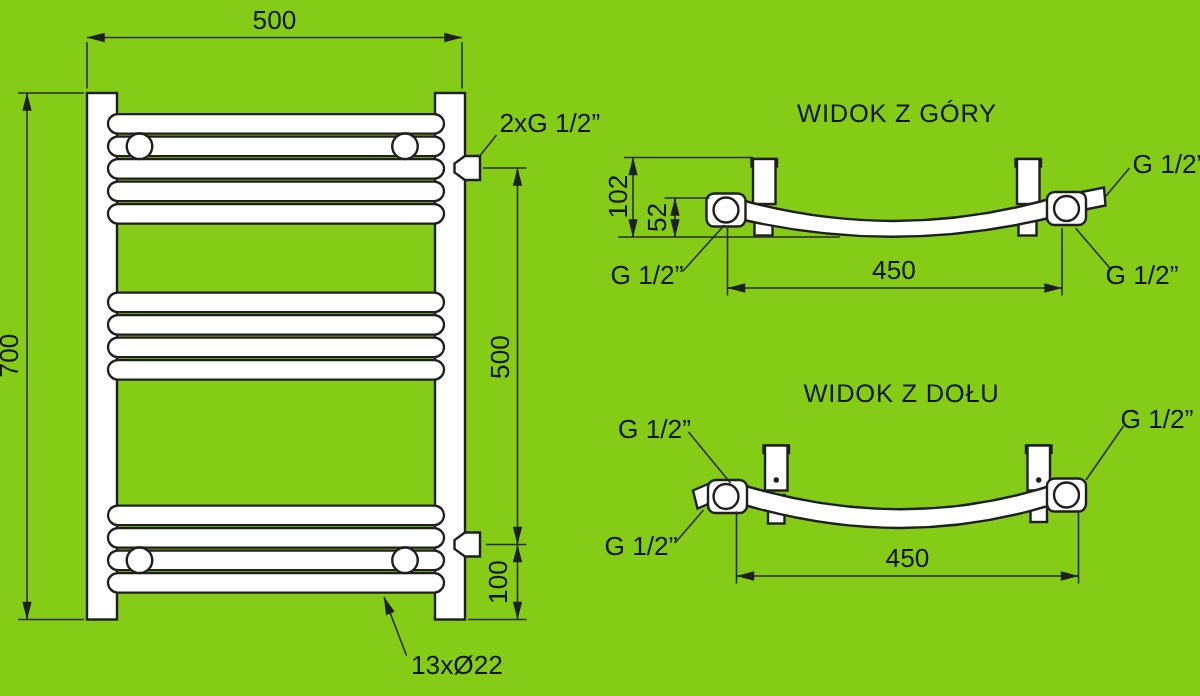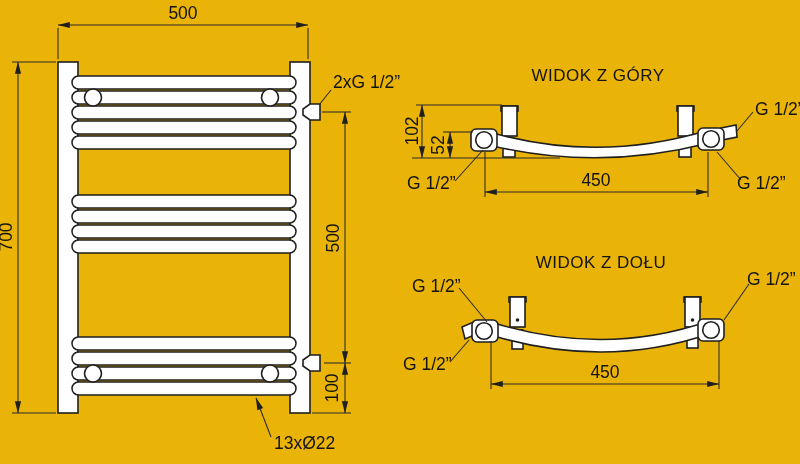--- a/index.html
+++ b/index.html
@@ -1,16 +1,16 @@
 <!DOCTYPE html>
 <html><head>
 <meta charset="utf-8">
 <style>
   html,body{margin:0;padding:0;background:#ffffff;}
-  #stage{position:relative;width:800px;height:464px;background:#eab308;overflow:hidden;}
+  #stage{position:relative;width:800px;height:464px;background:#84cc16;overflow:hidden;}
   svg{display:block;}
   text{font-family:"Liberation Sans", sans-serif;font-size:17px;fill:#141414;}
   .dim-text{font-size:17.5px;}
   .title-text{font-size:17px;letter-spacing:.5px;}
   .lnw{stroke:#1f1f1f;stroke-width:1.6;fill:#ffffff;}
   .tube{stroke:#1f1f1f;stroke-width:1.5;fill:#ffffff;}
   .thin{stroke:#2a2a2a;stroke-width:1.05;fill:none;}
   .dot{fill:#1f1f1f;stroke:none;}
 </style>
 </head>

